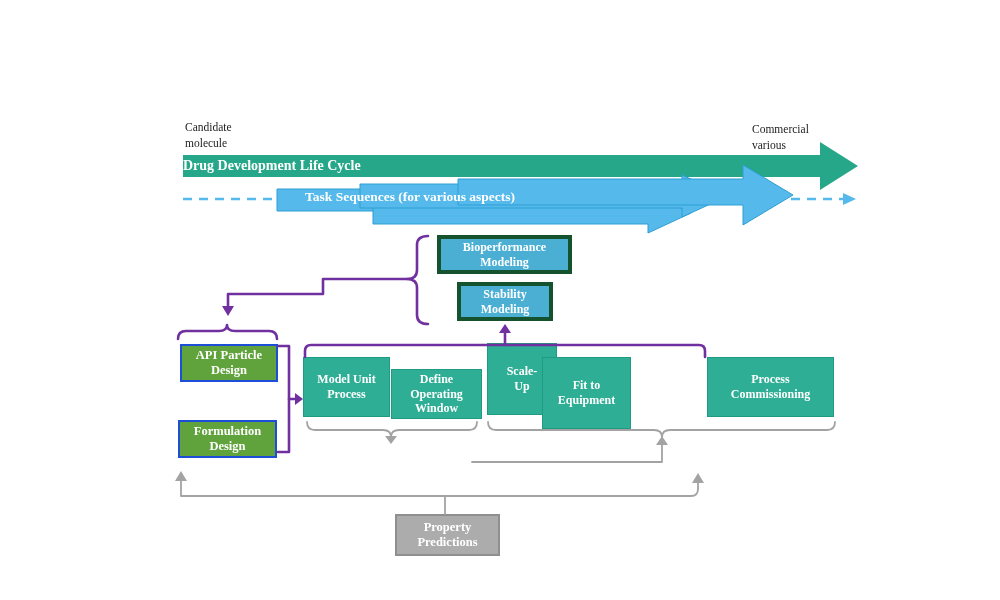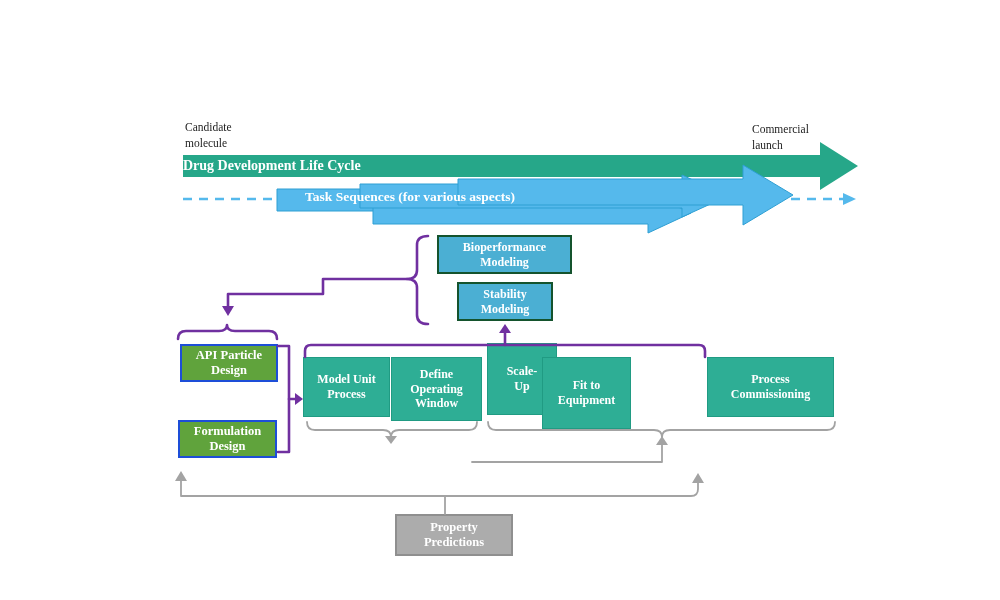--- a/index.html
+++ b/index.html
@@ -9,55 +9,55 @@
     margin-top:39px;
   }
   #connectors{position:absolute;left:0;top:0;width:1000px;height:600px;pointer-events:none;z-index:5;}
   .box{
     position:absolute;display:flex;align-items:center;justify-content:center;
     text-align:center;color:#ffffff;font-weight:bold;white-space:pre-line;
     box-sizing:border-box;line-height:1.22;z-index:3;
   }
   .tealbox{background:#2eae95;border:1px solid #209b83;font-size:12px;}
   .greenbox{background:#60a33c;border:2px solid #1d4ed8;font-size:12.5px;}
-  .bluebox{background:#4bafd3;border:2px solid #14532d;font-size:12px;}
+  .bluebox{background:#4bafd3;border:4px solid #14532d;font-size:12px;}
   .graybox{background:#acacac;border:2px solid #8f8f8f;font-size:12.5px;}
   .plainlabel{
     position:absolute;color:#1c1c1c;font-size:11.5px;line-height:1.35;
     white-space:pre-line;z-index:4;
   }
   .arrowlabel{
     position:absolute;color:#ffffff;font-weight:bold;text-align:left;z-index:6;
   }
   #lifecycle-label{left:183px;top:119px;width:640px;font-size:14px;}
   #tasks-label{left:305px;top:150px;width:420px;font-size:13.5px;}
   #candidate-label{left:185px;top:81px;}
   #commercial-label{left:752px;top:83px;}
   #box-bioperformance{left:437px;top:196px;width:135px;height:39px;}
   #box-stability{left:457px;top:243px;width:96px;height:39px;}
   #box-api{left:180px;top:305px;width:98px;height:38px;}
   #box-formulation{left:178px;top:381px;width:99px;height:38px;}
   #box-model-unit{left:303px;top:318px;width:87px;height:60px;}
-  #box-define-op{left:391px;top:318px;width:91px;height:64px;}
+  #box-define-op{left:391px;top:330px;width:91px;height:50px;}
   #box-scale-up{left:487px;top:304px;width:70px;height:72px;}
   #box-fit{left:542px;top:318px;width:89px;height:72px;}
   #box-digital{left:648px;top:318px;width:58px;height:60px;}
   #box-process-comm{left:707px;top:318px;width:127px;height:60px;}
   #box-define-meas{left:313px;top:404px;width:159px;height:41px;font-size:12.5px;}
-  #box-property{left:395px;top:475px;width:118px;height:42px;}
+  #box-property{left:395px;top:475px;width:105px;height:42px;}
 </style>
 </head>
 <body>
 
 <div id="stage">
 
   <div class="plainlabel" id="candidate-label">Candidate
 molecule</div>
   <div class="plainlabel" id="commercial-label">Commercial
-launch</div>
+various</div>
 
   <svg id="connectors" viewBox="0 0 1000 600" xmlns="http://www.w3.org/2000/svg">
 
     <polygon points="183,116 820,116 820,103 858,127 820,151 820,138 183,138" fill="#26a789"></polygon>
 
     <path d="M183,160 H843" stroke="#55b9ec" stroke-width="2.6" fill="none" stroke-dasharray="9,7"></path>
     <polygon points="843,154 843,166 856,160" fill="#55b9ec"></polygon>
 
     <g fill="#55b9ec" stroke="#2e9fd3" stroke-width="1">
       <polygon points="277,150 598,150 598,142 641,161 598,180 598,172 277,172"></polygon>

